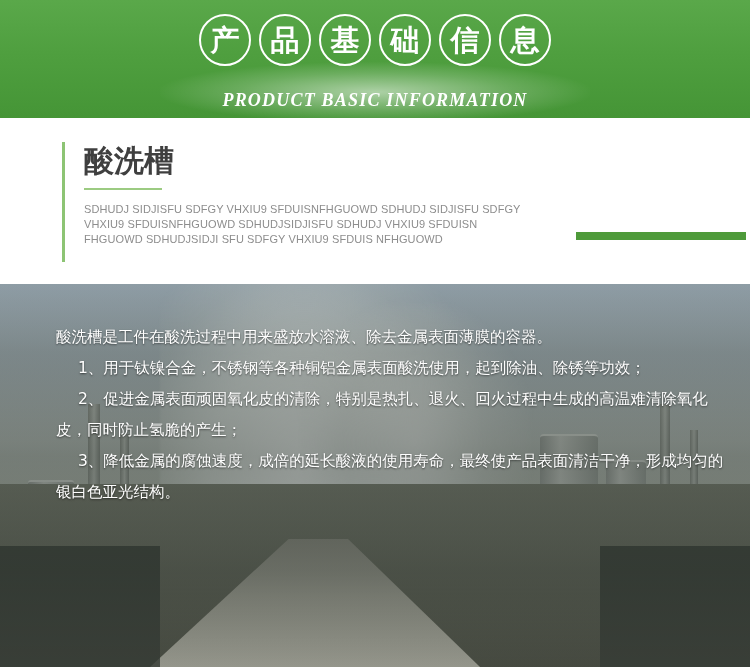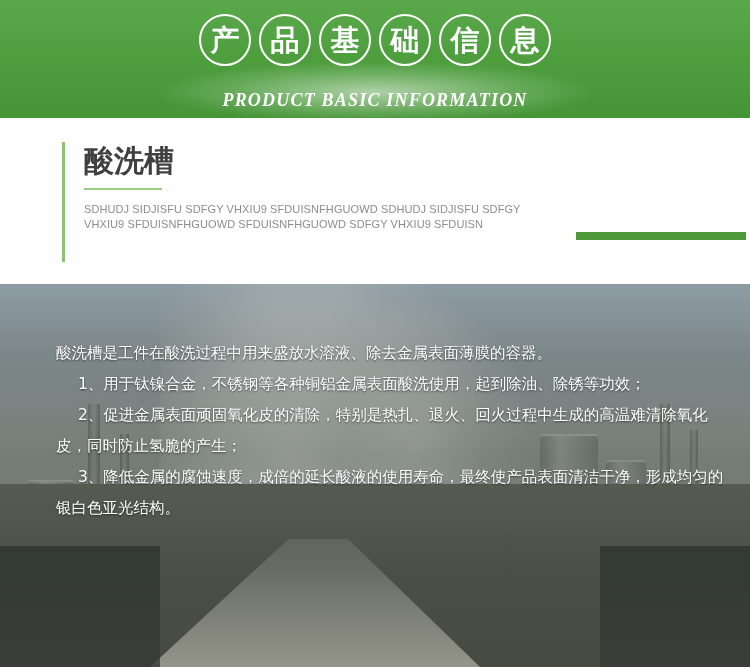--- a/index.html
+++ b/index.html
@@ -169,21 +169,21 @@
     position: absolute;
     background: rgba(58,62,56,0.8);
   }
   
   .ph-scrim {
     position: absolute; left: 0; top: 0; width: 750px; height: 383px;
     background: linear-gradient(to bottom, rgba(35,45,40,0.10) 0%, rgba(30,40,35,0.30) 18%, rgba(25,35,30,0.42) 45%, rgba(25,35,30,0.34) 75%, rgba(25,35,30,0.12) 100%);
   }
   .ph-text {
     position: absolute;
-    left: 0; top: 16px;
+    left: 0; top: 0;
     width: 750px;
     padding: 38px 26px 0 56px;
     color: #ffffff;
     font-size: 15.5px;
     line-height: 31px;
     font-family: "DejaVu Sans", sans-serif;
     text-shadow: 0 1px 2px rgba(0,0,0,0.55);
   }
   .ph-text p { margin: 0; }
   .ph-text p.indent { text-indent: 22px; }
@@ -208,21 +208,22 @@
 
 <div class="info">
   <div class="info-left-bar"></div>
 
   <h1>酸洗槽</h1>
 
   <div class="info-rule"></div>
 
   <div class="info-lines">
     <div>SDHUDJ SIDJISFU SDFGY VHXIU9 SFDUISNFHGUOWD  SDHUDJ SIDJISFU SDFGY</div>
-    <div>VHXIU9 SFDUISNFHGUOWD SFDUISNFHGUOWD SDFGY VHXIU9 SFDUISN</div>
+    <div>VHXIU9 SFDUISNFHGUOWD SDHUDJSIDJISFU SDHUDJ VHXIU9 SFDUISN</div>
+    <div>FHGUOWD SDHUDJSIDJI SFU SDFGY VHXIU9 SFDUIS NFHGUOWD</div>
   </div>
 
   <div class="info-green-bar"></div>
 </div>
 
 <div class="photo">
   <div class="ph-sky"></div>
   <div class="ph-plume"></div>
   <div class="ph-plume2"></div>
 

